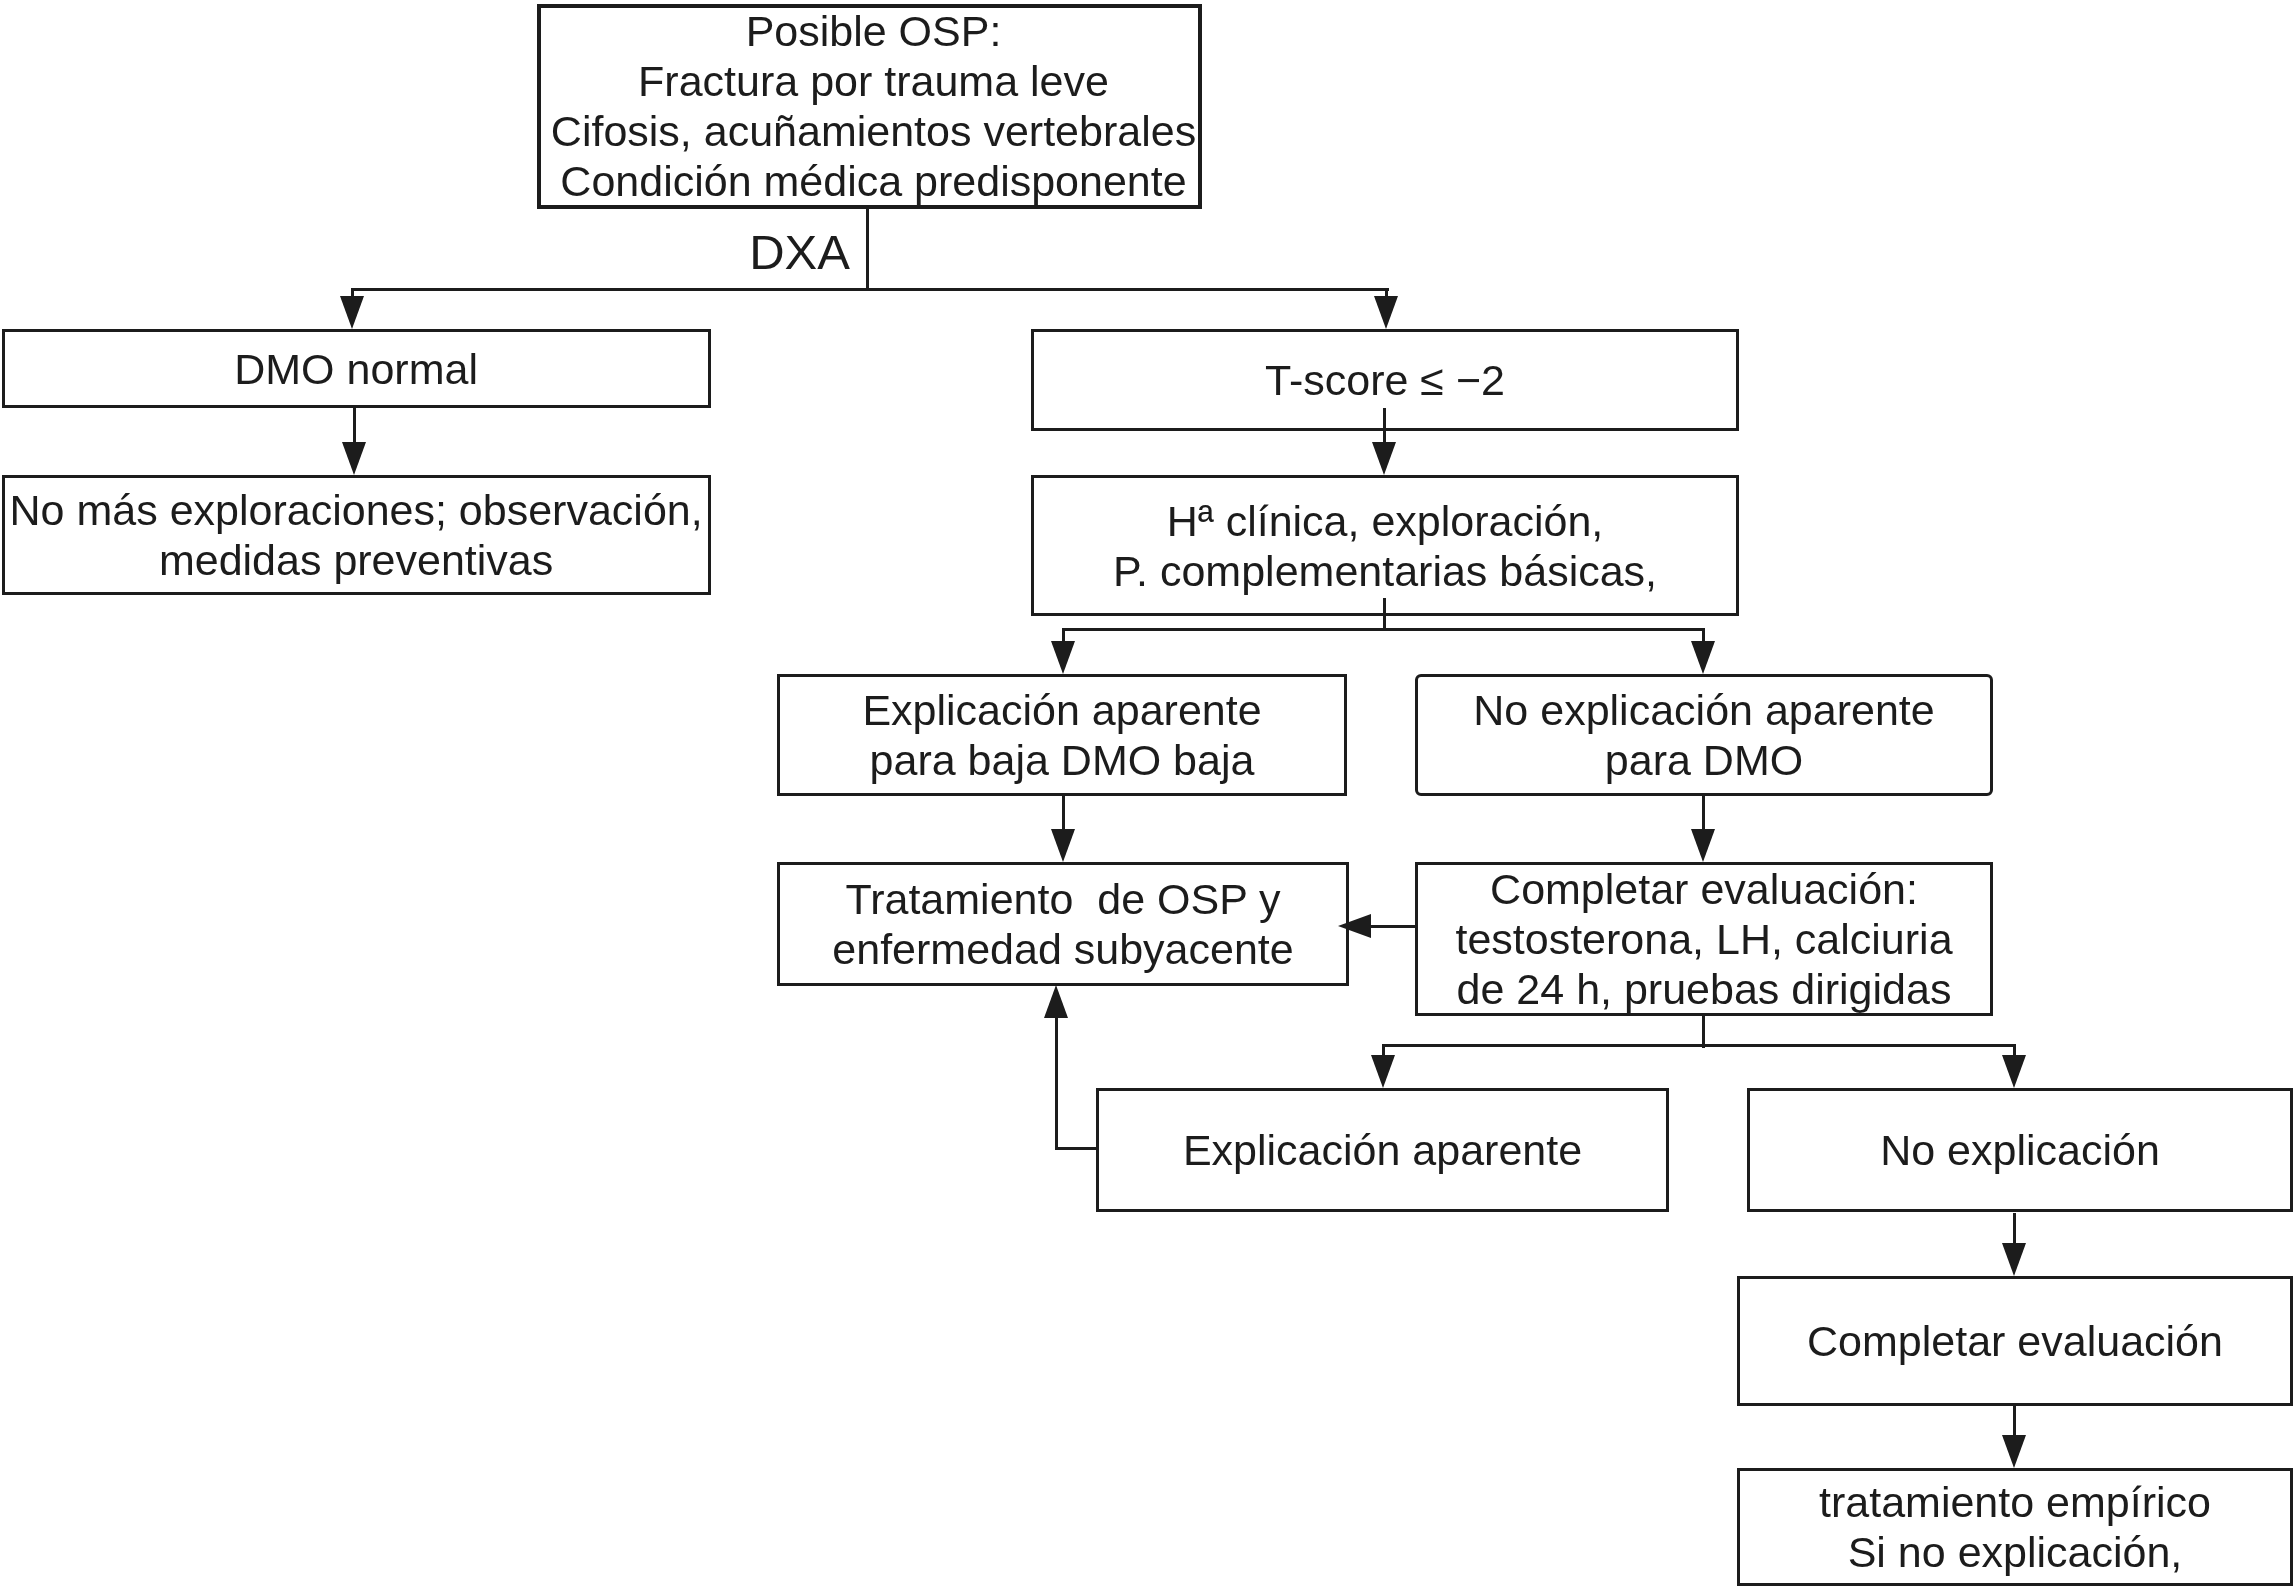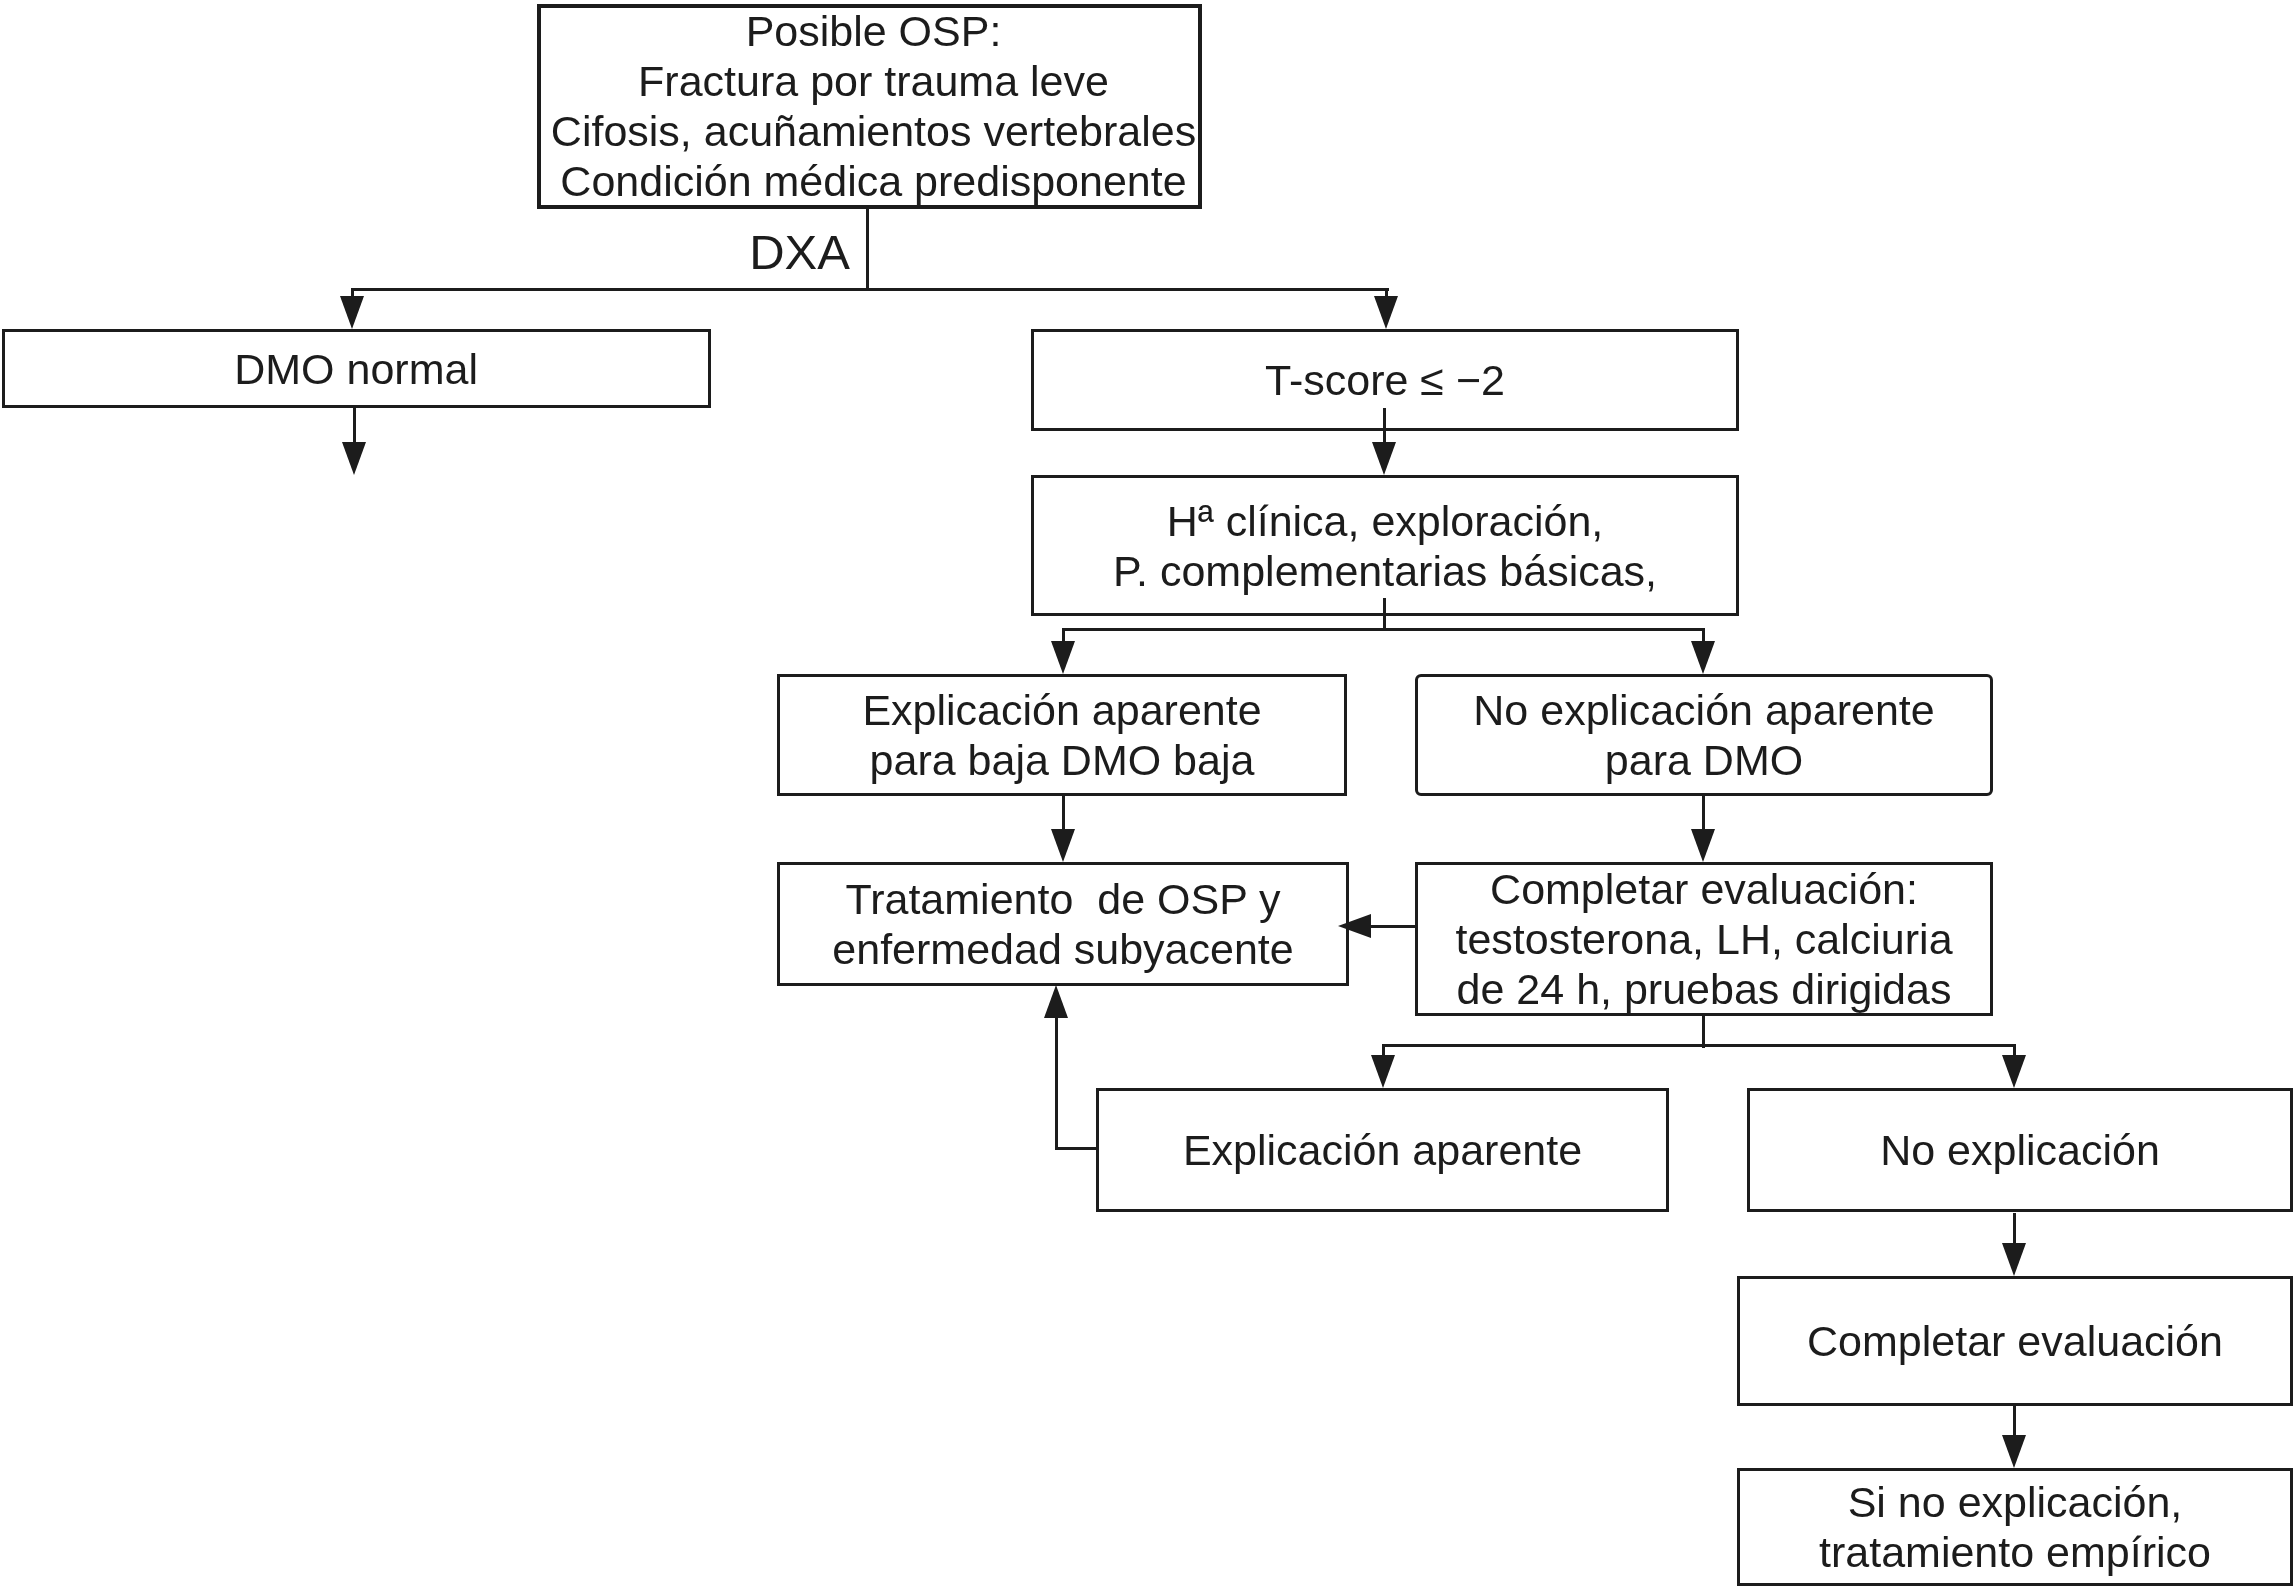--- a/index.html
+++ b/index.html
@@ -63,20 +63,24 @@
     <span class="tl">Posible OSP:</span>
     <span class="tl">Fractura por trauma leve</span>
     <span class="tl">Cifosis, acuñamientos vertebrales</span>
     <span class="tl">Condición médica predisponente</span>
   </div>
 
   <div class="box" style="left:1.6px; top:329px; width:709px; height:79px;">
     <span class="tl">DMO normal</span>
   </div>
 
+  <div class="box" style="left:1.6px; top:475px; width:709px; height:120px;">
+    <span class="tl">No más exploraciones; observación,</span>
+    <span class="tl">medidas preventivas</span>
+  </div>
 
   <div class="box" style="left:1031px; top:329px; width:708px; height:102px;">
     <span class="tl">T-score ≤ −2</span>
   </div>
 
   <div class="box" style="left:1031px; top:475px; width:708px; height:141px;">
     <span class="tl">Hª clínica, exploración,</span>
     <span class="tl">P. complementarias básicas,</span>
   </div>
 
@@ -107,22 +111,22 @@
 
   <div class="box" style="left:1747px; top:1088px; width:546px; height:124px;">
     <span class="tl">No explicación</span>
   </div>
 
   <div class="box" style="left:1737px; top:1276px; width:556px; height:130px;">
     <span class="tl">Completar evaluación</span>
   </div>
 
   <div class="box" style="left:1737px; top:1468px; width:556px; height:118px;">
+    <span class="tl">tratamiento empírico</span>
     <span class="tl">Si no explicación,</span>
-    <span class="tl">tratamiento empírico</span>
   </div>
 
   <div class="edge-label" style="left:693px; top:228px; width:157px;">DXA</div>
 
   <div class="vline" style="left:866px; top:209px; height:81px;"></div>
   <div class="hline" style="left:353px; top:288px; width:1036px;"></div>
 
   <div class="vline" style="left:351px; top:288px; height:11px;"></div>
   <div class="arr arr-down" style="left:340px; top:296px;"></div>
 

